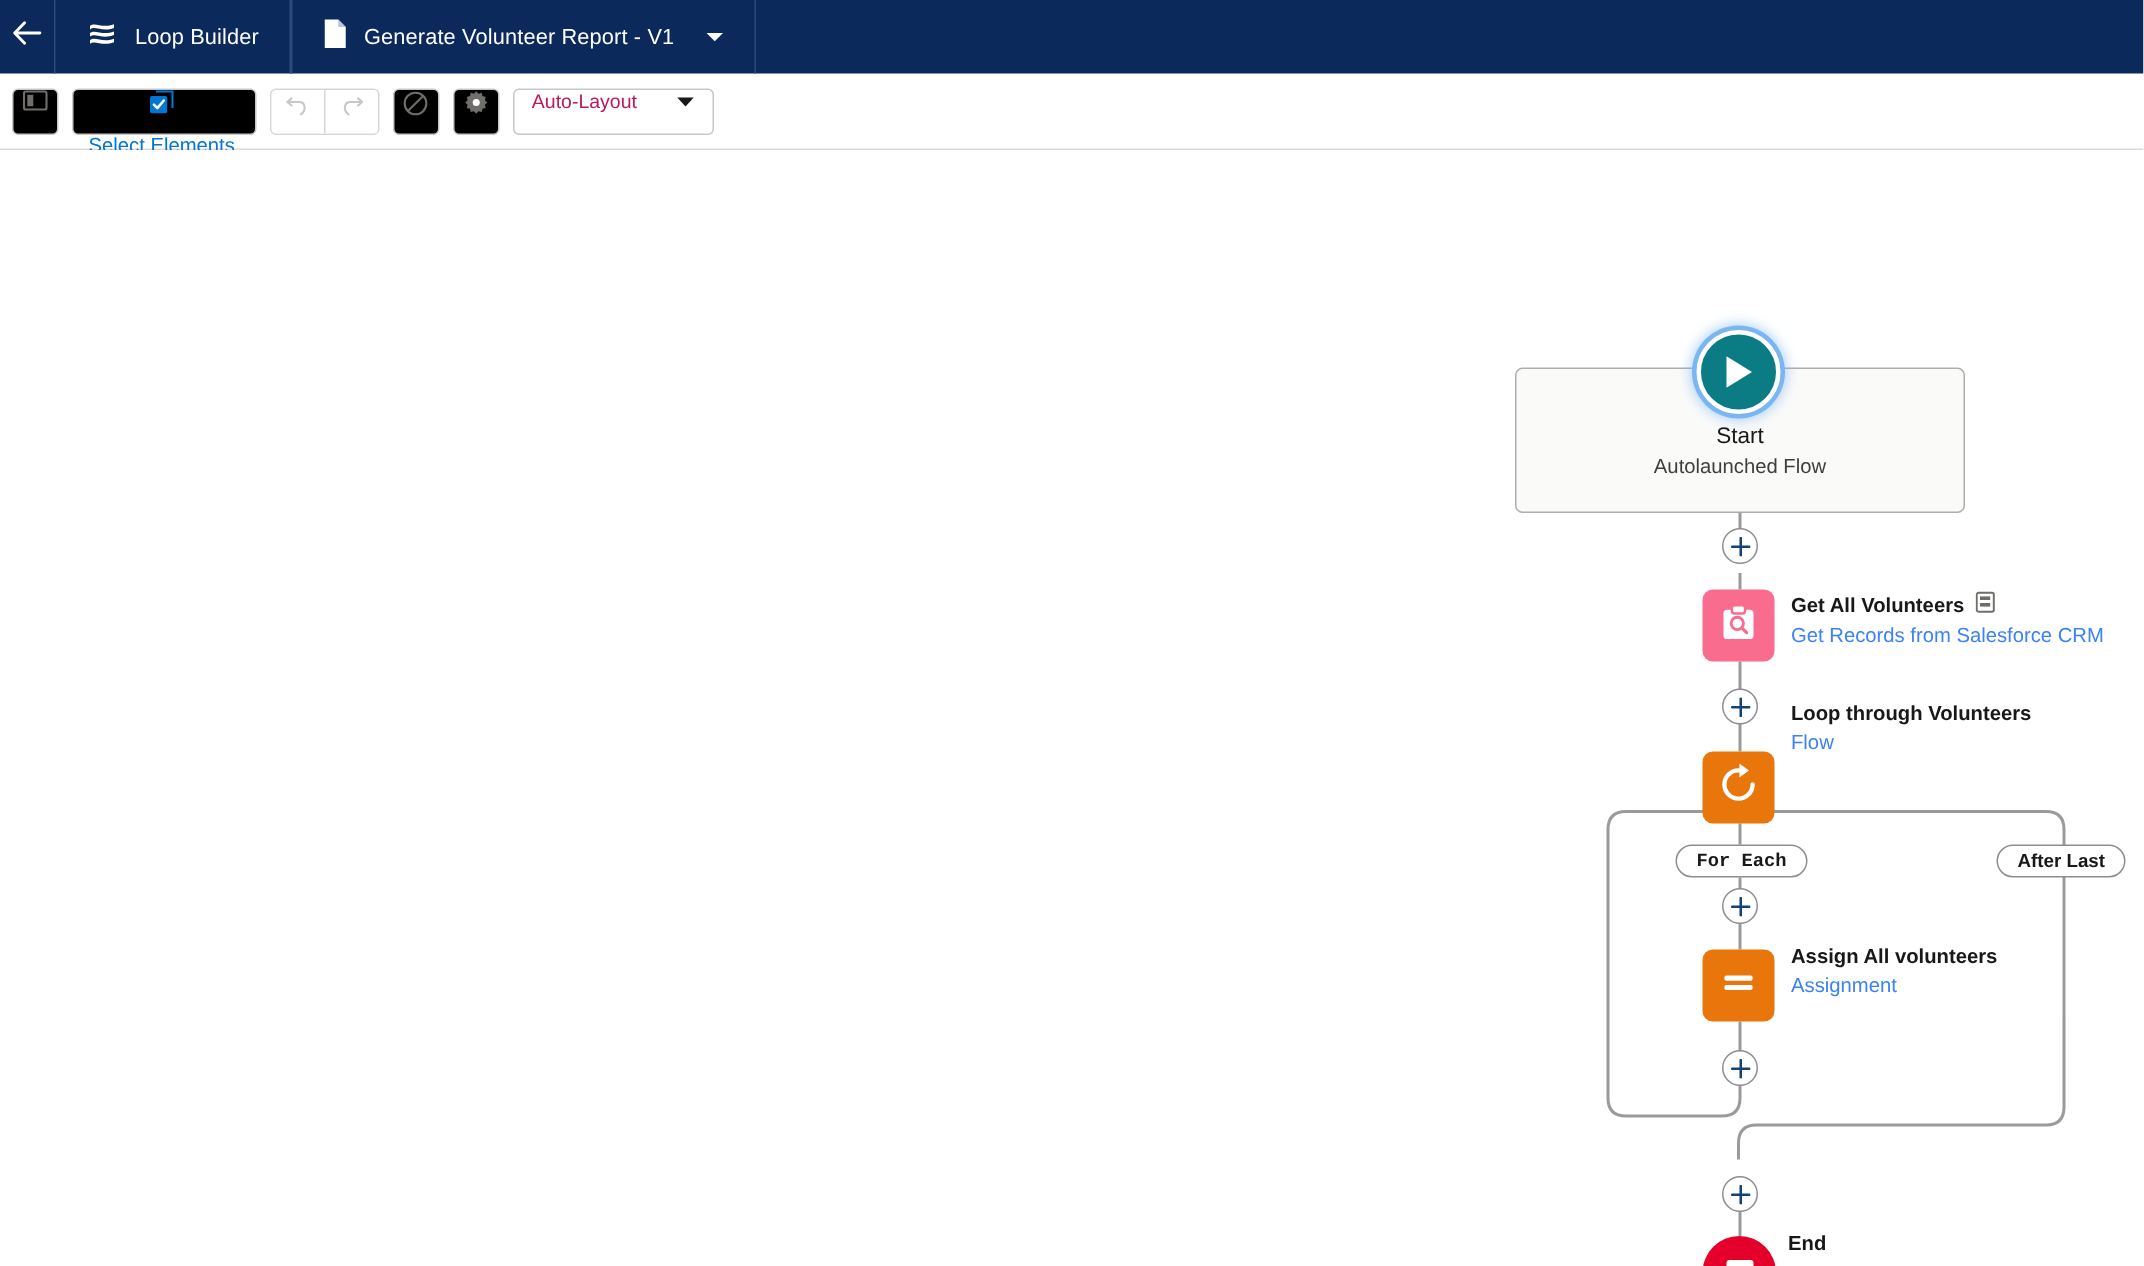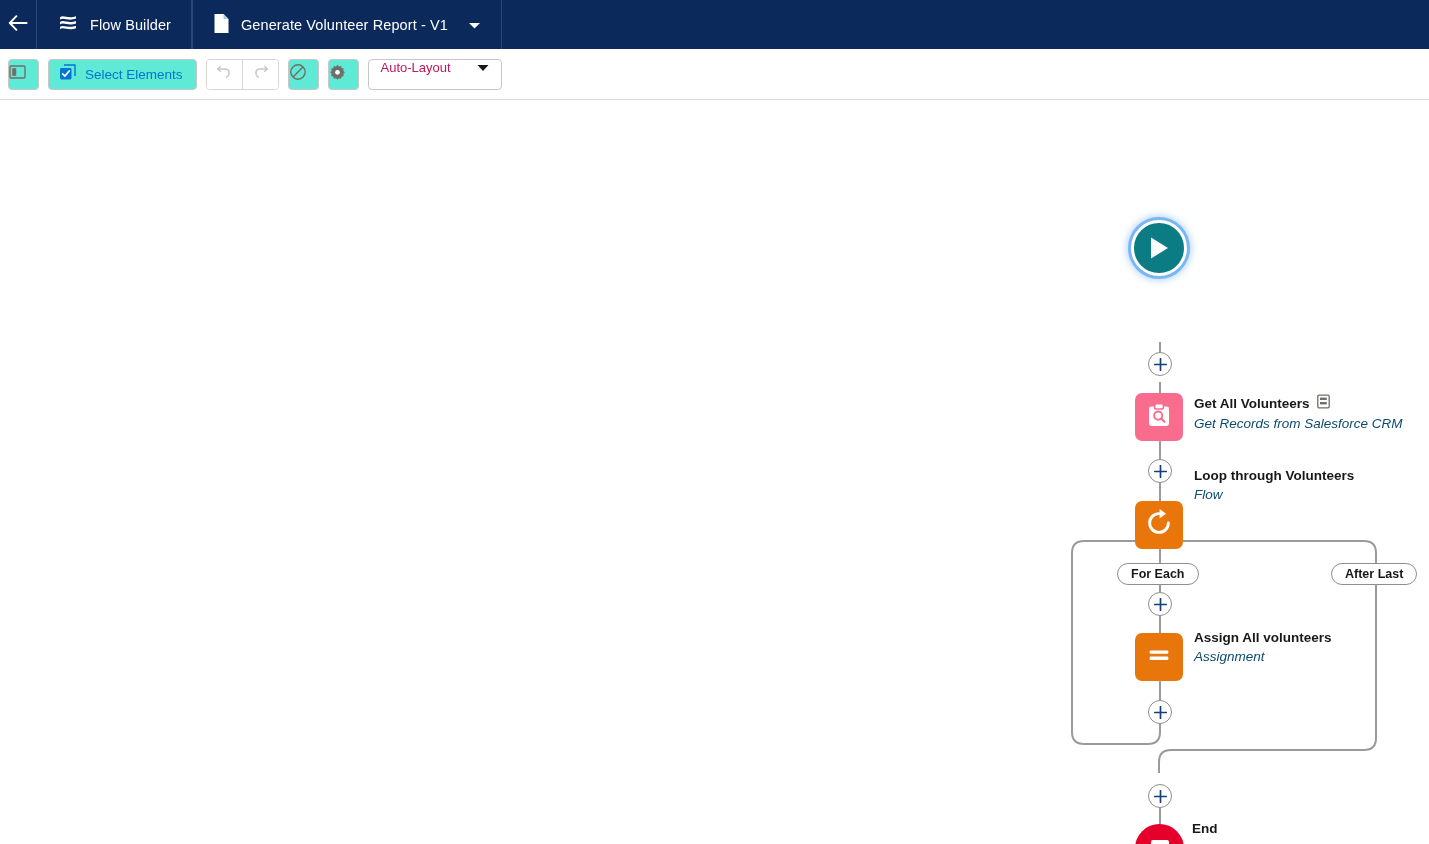--- a/index.html
+++ b/index.html
@@ -57,26 +57,27 @@
     display: flex;
     align-items: center;
     padding: 0 8px;
     gap: 9px;
   }
   .tb-btn {
     height: 31px;
     min-width: 31px;
     border: 1px solid #c9c7c5;
     border-radius: 4px;
-    background: #5eead4;
+    background: #000000;
     display: flex;
     align-items: center;
     justify-content: flex-start;
     box-sizing: border-box;
     cursor: pointer;
+    flex-direction: column;
   }
   .tb-btn.text {
     padding: 0 13px 0 10px;
     gap: 9px;
     font-size: 13.5px;
     color: #0176d3;
     font-weight: 400;
   }
   .tb-group {
     display: flex;
@@ -196,24 +197,23 @@
     font-weight: bold;
     color: #181818;
     line-height: 18px;
     white-space: nowrap;
     display: flex;
     align-items: center;
     gap: 7px;
   }
   .node-type {
     font-size: 13.5px;
-    color: #0c4a6e;
+    color: #3b82f6;
     line-height: 19px;
     white-space: nowrap;
-    font-style: italic;
   }
 
   .branch-pill {
     position: absolute;
     height: 22px;
     border: 1px solid #8e8e8e;
     border-radius: 12px;
     background: #ffffff;
     display: flex;
     align-items: center;
@@ -274,21 +274,21 @@
   </div>
 
   <div class="hdr-tab">
     <span>
       <svg width="22" height="20" viewBox="0 0 22 20">
         <path d="M3 4.2 C6.5 1.4, 11 6.2, 19 3.2 L19 5.6 C11 8.6, 6.5 3.8, 3 6.6 Z" fill="#ffffff"></path>
         <path d="M3 9.0 C6.5 6.2, 11 11.0, 19 8.0 L19 10.4 C11 13.4, 6.5 8.6, 3 11.4 Z" fill="#ffffff"></path>
         <path d="M3 13.8 C6.5 11.0, 11 15.8, 19 12.8 L19 15.2 C11 18.2, 6.5 13.4, 3 16.2 Z" fill="#ffffff"></path>
       </svg>
     </span>
-    <span class="lbl">Flow Builder</span>
+    <span class="lbl">Loop Builder</span>
   </div>
 
   <div class="hdr-tab">
     <span>
       <svg width="17" height="21" viewBox="0 0 17 21">
         <path d="M1.5 1 L10.5 1 L15.5 6 L15.5 20 L1.5 20 Z" fill="#ffffff"></path>
         <path d="M10.5 1 L10.5 6 L15.5 6 Z" fill="#b8c6da"></path>
       </svg>
     </span>
     <span class="lbl">Generate Volunteer Report - V1</span>
@@ -382,20 +382,24 @@
   <div class="conn v" style="left:1159px; top:706px; height:18px;"></div>
 
   <svg class="loop-path" style="left:1066px; top:420px; width:110px; height:230px;" viewBox="0 0 110 230">
     <path d="M94 21 L18 21 Q6 21 6 33 L6 212 Q6 224 18 224 L82 224 Q94 224 94 212 L94 201" fill="none" stroke="#9a9a9a" stroke-width="2"></path>
   </svg>
 
   <svg class="loop-path" style="left:1150px; top:420px; width:240px; height:260px;" viewBox="0 0 240 260">
     <path d="M16 21 L214 21 Q226 21 226 33 L226 218 Q226 230 214 230 L21 230 Q9 230 9 242 L9 253" fill="none" stroke="#9a9a9a" stroke-width="2"></path>
   </svg>
 
+  <div class="start-box">
+    <div class="start-title">Start</div>
+    <div class="start-sub">Autolaunched Flow</div>
+  </div>
   <div class="start-play">
     <svg width="22" height="24" viewBox="0 0 22 24">
         <path d="M3 1.5 L20 12 L3 22.5 Z" fill="#ffffff"></path>
       </svg>
   </div>
 
   <div class="plus" style="left:1148px; top:252px;">
     <svg width="13" height="13" viewBox="0 0 13 13">
         <path d="M6.5 0.7 L6.5 12.3 M0.7 6.5 L12.3 6.5" stroke="#14417a" stroke-width="1.7" stroke-linecap="round"></path>
       </svg>
@@ -440,21 +444,21 @@
 
   <div class="node-icon" style="left:1135px; top:401px; background:#e8760b;">
     <span>
       <svg width="30" height="30" viewBox="0 0 30 30">
         <path d="M15 5.6 A9.4 9.4 0 1 0 24.4 15" fill="none" stroke="#ffffff" stroke-width="2.9" stroke-linecap="round"></path>
         <path d="M15.6 1.0 L22.0 5.7 L15.6 10.4 Z" fill="#ffffff"></path>
       </svg>
     </span>
   </div>
 
-  <div class="branch-pill" style="left:1117px; top:463px;">
+  <div class="branch-pill" style="left:1117px; top:463px;font-family:Liberation Mono, monospace;">
     <span>For Each</span>
   </div>
   <div class="branch-pill" style="left:1331px; top:463px;justify-content:center;">
     <span>After Last</span>
   </div>
 
   <div class="plus" style="left:1148px; top:492px;">
     <svg width="13" height="13" viewBox="0 0 13 13">
         <path d="M6.5 0.7 L6.5 12.3 M0.7 6.5 L12.3 6.5" stroke="#14417a" stroke-width="1.7" stroke-linecap="round"></path>
       </svg>

